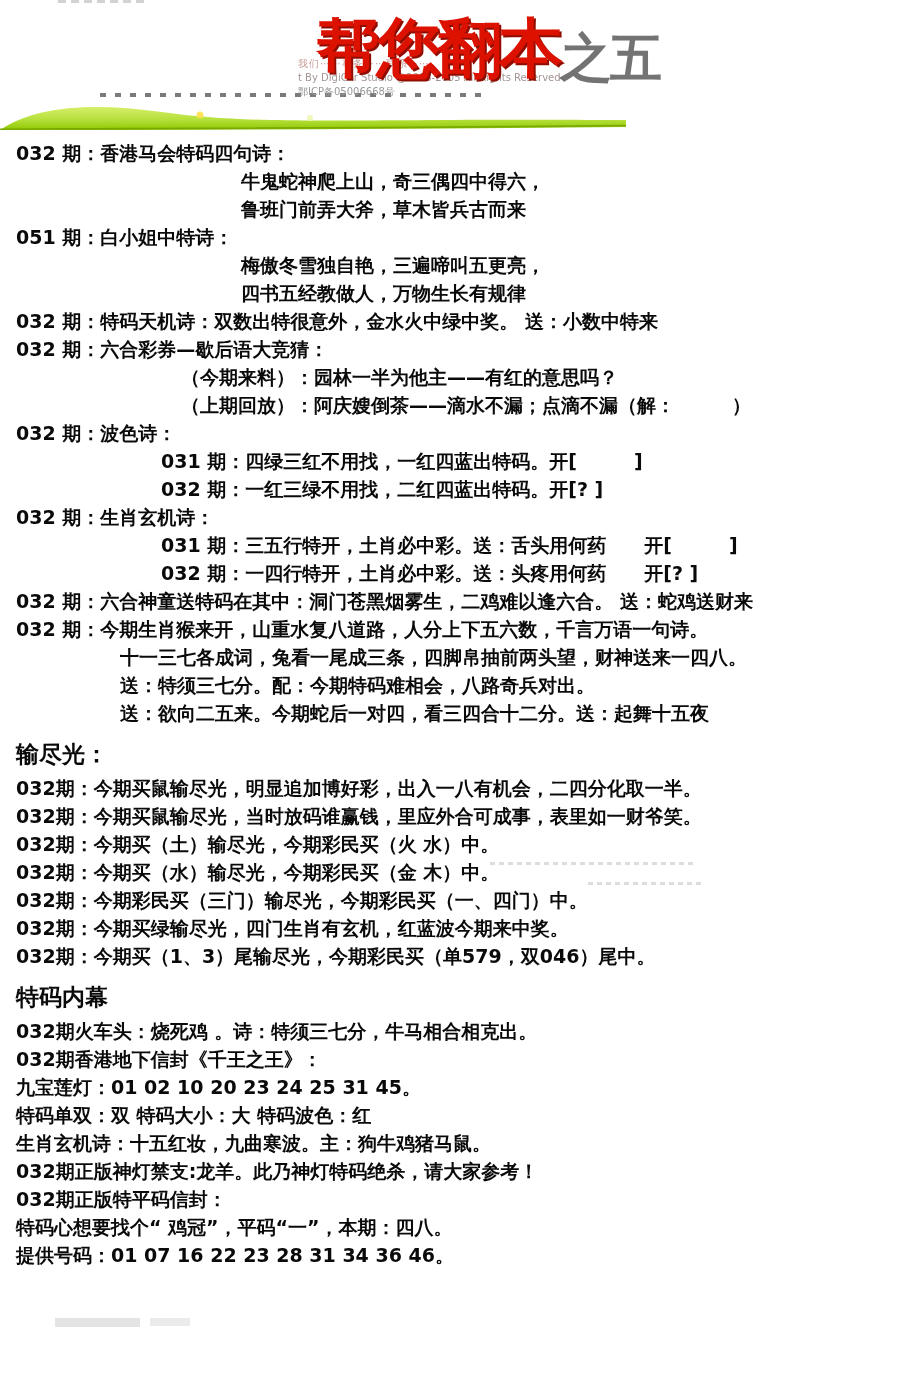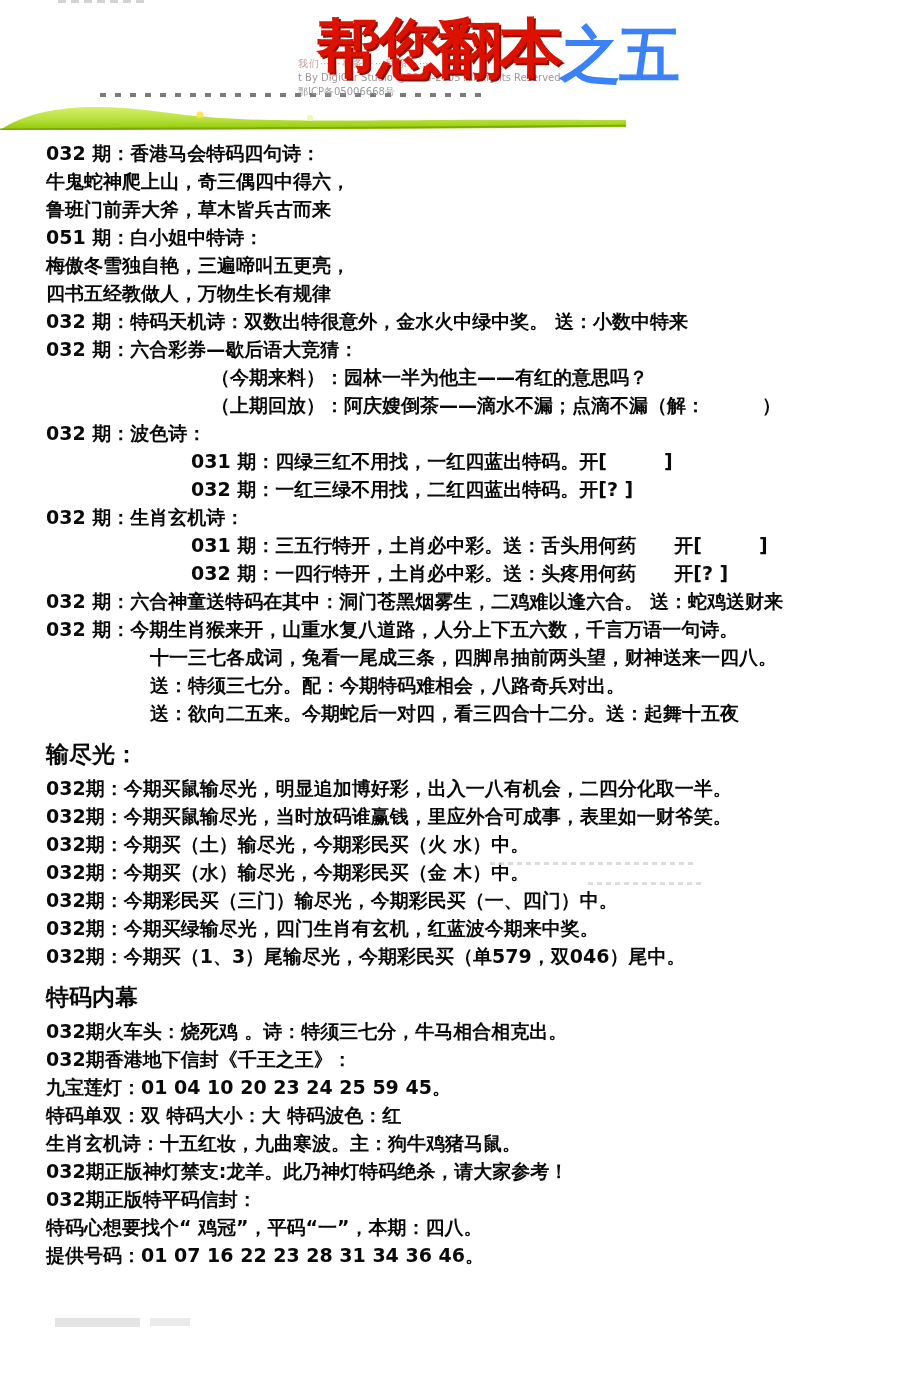--- a/index.html
+++ b/index.html
@@ -11,37 +11,37 @@
   .fineprint{position:absolute;left:298px;top:57px;width:340px;z-index:1;
              text-align:left;font-size:10px;line-height:14px;color:#a39595;
              font-family:"DejaVu Sans",sans-serif;}
   .fineprint .fp1{color:#c49a93;letter-spacing:1px;}
   .fineprint .fp3{color:#9a9a9a;}
   .masthead{position:absolute;left:316px;top:0px;z-index:2;white-space:nowrap;}
   .title-red{font-family:"DejaVu Serif","DejaVu Sans",serif;font-weight:bold;
              font-size:64px;line-height:96px;color:#dd1100;letter-spacing:-3px;
              text-shadow:2px 2px 0 #8f0d00;}
   .title-suffix{font-family:Liberation Mono, monospace;font-weight:bold;
-                font-size:61px;color:#3b82f6;vertical-align:-6px;letter-spacing:-2px;}
+                font-size:52px;color:#737373;vertical-align:-6px;letter-spacing:-2px;}
   .tickrow{position:absolute;top:93px;left:100px;width:388px;height:4px;opacity:.6;z-index:1;
            background:repeating-linear-gradient(90deg,#222 0 6px,transparent 6px 15px);}
   .tickrow-top{position:absolute;top:0;left:58px;width:86px;height:3px;opacity:.8;
            background:repeating-linear-gradient(90deg,#c7c7c7 0 8px,transparent 8px 13px);}
   .banner{position:absolute;left:0;top:99px;width:626px;height:32px;display:block;}
 
   
-  .content{position:relative;padding:9px 10px 0 46px;}
+  .content{position:relative;padding:9px 10px 0 16px;}
   .line{font-size:19px;line-height:28px;font-weight:bold;white-space:pre-wrap;
         font-family:"DejaVu Sans",sans-serif;}
   .sec-header{font-size:23px;line-height:30px;font-weight:bold;margin:12px 0 5px 0;}
   .ind0{margin-left:0;}
   .ind1{margin-left:104px;}
   .ind2{margin-left:145px;}
   .ind3{margin-left:165px;}
-  .ind4{}
+  .ind4{margin-left:225px;}
 
   
   .artifact{position:absolute;z-index:3;}
   .art-a{left:490px;top:862px;width:205px;height:3px;opacity:.8;
          background:repeating-linear-gradient(90deg,#d4d4d4 0 5px,transparent 5px 9px);}
   .art-b{left:588px;top:882px;width:115px;height:3px;opacity:.8;
          background:repeating-linear-gradient(90deg,#d4d4d4 0 5px,transparent 5px 9px);}
   .art-c{left:55px;top:1318px;width:85px;height:9px;background:#d9d9d9;opacity:.7;}
   .art-d{left:150px;top:1318px;width:40px;height:8px;background:#e3e3e3;opacity:.7;}
 </style>
@@ -105,21 +105,21 @@
       <div class="line ind0">032期：今期买鼠输尽光，明显追加博好彩，出入一八有机会，二四分化取一半。</div>
       <div class="line ind0">032期：今期买鼠输尽光，当时放码谁赢钱，里应外合可成事，表里如一财爷笑。</div>
       <div class="line ind0">032期：今期买（土）输尽光，今期彩民买（火 水）中。</div>
       <div class="line ind0">032期：今期买（水）输尽光，今期彩民买（金 木）中。</div>
       <div class="line ind0">032期：今期彩民买（三门）输尽光，今期彩民买（一、四门）中。</div>
       <div class="line ind0">032期：今期买绿输尽光，四门生肖有玄机，红蓝波今期来中奖。</div>
       <div class="line ind0">032期：今期买（1、3）尾输尽光，今期彩民买（单579，双046）尾中。</div>
       <div class="sec-header">特码内幕</div>
       <div class="line ind0">032期火车头：烧死鸡 。诗：特须三七分，牛马相合相克出。</div>
       <div class="line ind0">032期香港地下信封《千王之王》：</div>
-      <div class="line ind0">九宝莲灯：01 04 10 20 23 24 25 59 45。</div>
+      <div class="line ind0">九宝莲灯：01 02 10 20 23 24 25 31 45。</div>
       <div class="line ind0">特码单双：双 特码大小：大 特码波色：红</div>
       <div class="line ind0">生肖玄机诗：十五红妆，九曲寒波。主：狗牛鸡猪马鼠。</div>
       <div class="line ind0">032期正版神灯禁支:龙羊。此乃神灯特码绝杀，请大家参考！</div>
       <div class="line ind0">032期正版特平码信封：</div>
       <div class="line ind0">特码心想要找个“ 鸡冠”，平码“一”，本期：四八。</div>
       <div class="line ind0">提供号码：01 07 16 22 23 28 31 34 36 46。</div>
     </div>
 
   <div class="artifact art-a"></div>
   <div class="artifact art-b"></div>

